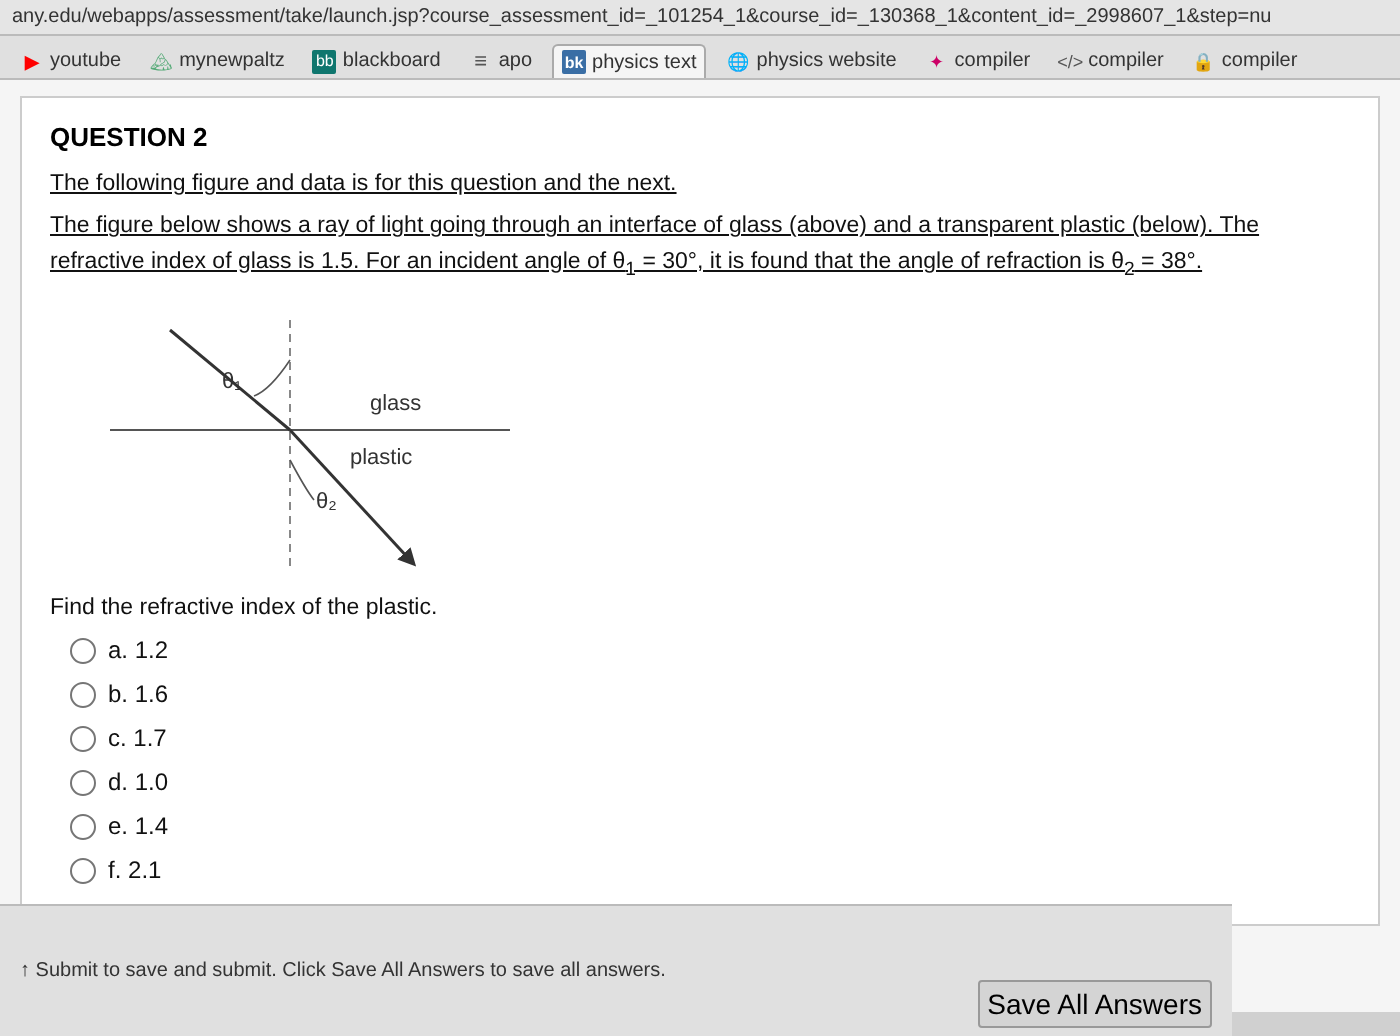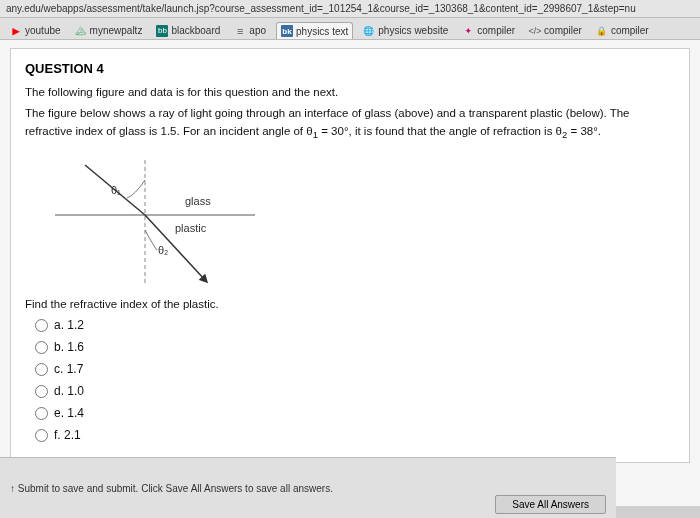--- a/index.html
+++ b/index.html
@@ -90,20 +90,21 @@
       font-size: 13px;
       margin-bottom: 8px;
       color: #000;
     }
 
     .question-text {
       font-size: 11.5px;
       line-height: 1.5;
       color: #111;
       margin-bottom: 6px;
+      text-decoration: underline;
     }
 
     .question-text p {
       margin-bottom: 4px;
     }
 
     
     .diagram-area {
       margin: 8px 0 8px 20px;
       position: relative;
@@ -151,22 +152,22 @@
       justify-content: space-between;
       align-items: center;
       position: absolute;
       bottom: 0;
       width: 616px;
     }
 
     .save-all-btn {
       background: #d4d4d4;
       border: 1px solid #999;
-      padding: 3px 16px;
-      font-size: 10px;
+      padding: 3px 4px;
+      font-size: 14px;
       cursor: pointer;
       border-radius: 2px;
       margin-top: 33px;
     }
   </style>
 </head>
 <body>
 
 <div class="browser-bar">
   <span>any.edu/webapps/assessment/take/launch.jsp?course_assessment_id=_101254_1&amp;course_id=_130368_1&amp;content_id=_2998607_1&amp;step=nu</span>
@@ -207,21 +208,21 @@
   </div>
   <div class="tab-item">
     <span class="tab-icon" style="color:#888;">🔒</span>
     <span>compiler</span>
   </div>
 </div>
 
 <div class="main-content">
   <div class="question-container">
 
-    <div class="question-title">QUESTION 4</div>
+    <div class="question-title">QUESTION 2</div>
 
     <div class="question-text">
       <p>The following figure and data is for this question and the next.</p>
       <p>The figure below shows a ray of light going through an interface of glass (above) and a transparent plastic (below). The refractive index of glass is 1.5. For an incident angle of θ<sub>1</sub> = 30°, it is found that the angle of refraction is θ<sub>2</sub> = 38°.</p>
     </div>
 
     <div class="diagram-area">
       <svg class="diagram-svg" viewBox="0 0 220 140">
 
         <line x1="10" y1="65" x2="210" y2="65" stroke="#555" stroke-width="1"></line>

